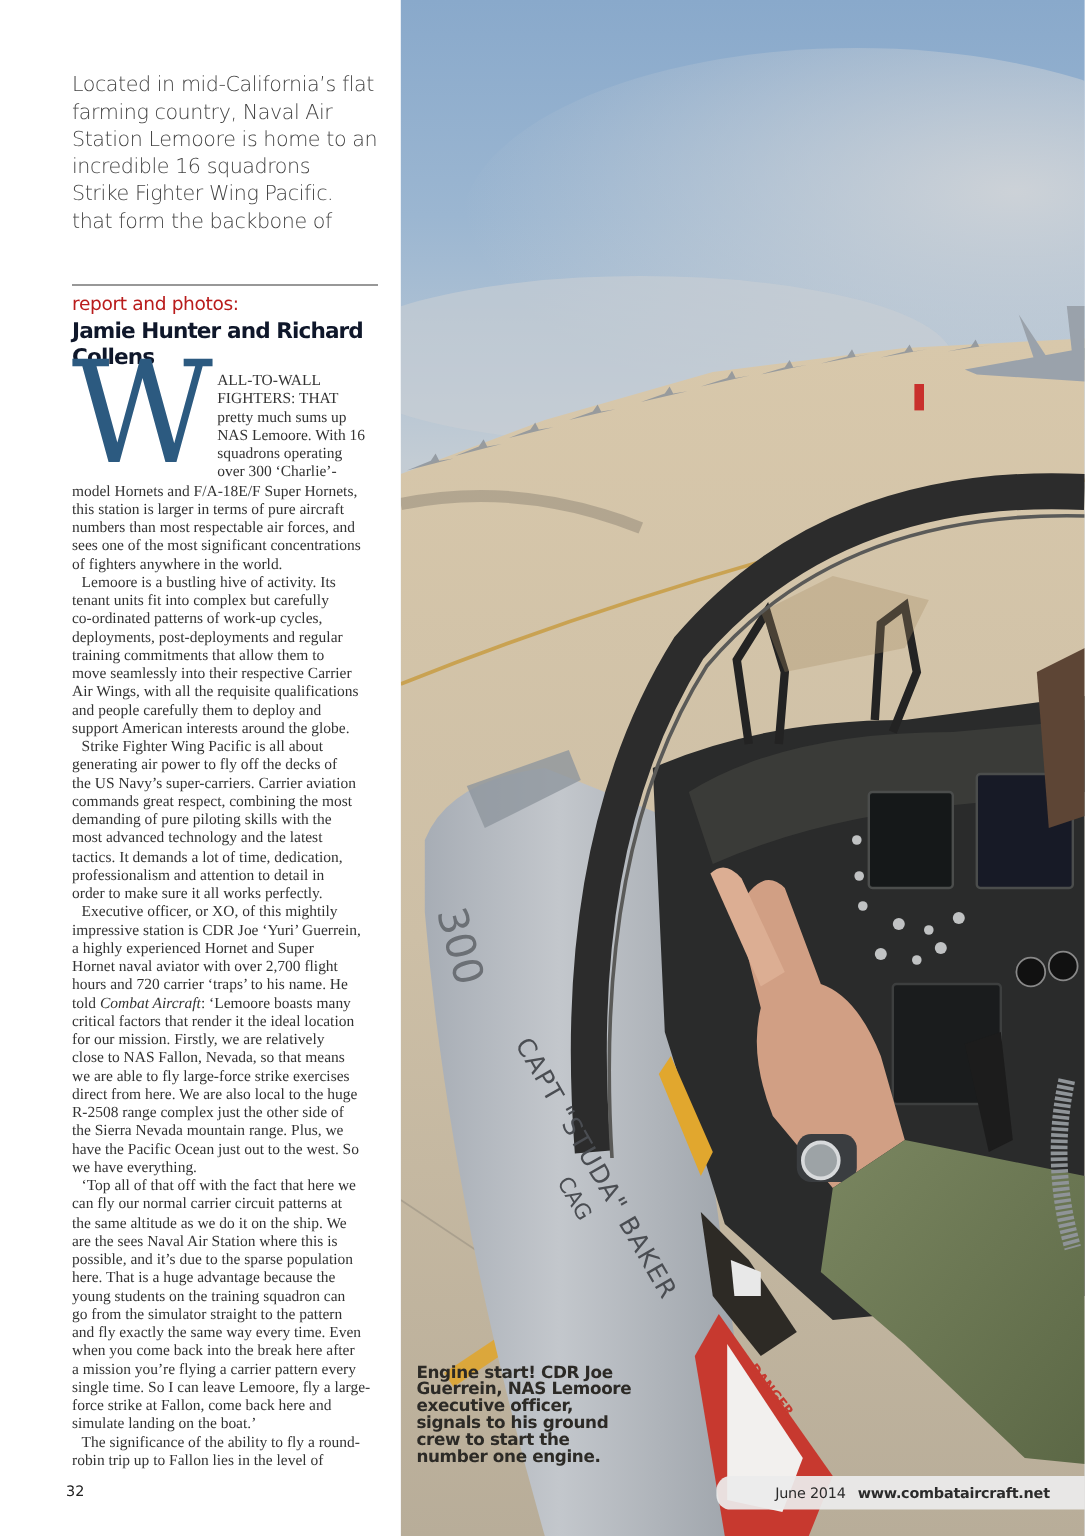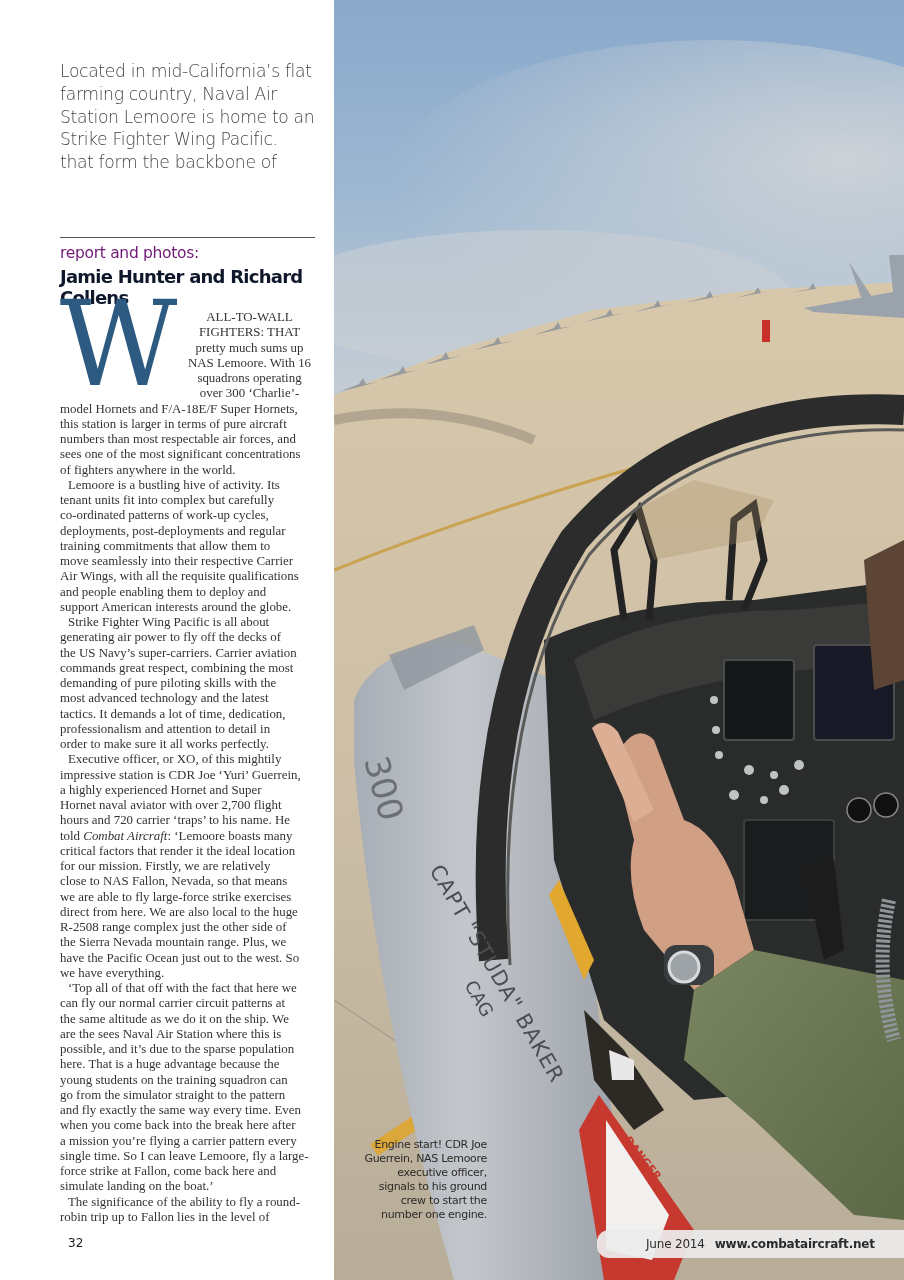--- a/index.html
+++ b/index.html
@@ -14,56 +14,56 @@
     position: absolute; left: 60px; top: 60px; width: 262px;
     font-family: "DejaVu Sans", sans-serif; font-weight: 300;
     font-size: 17.2px; line-height: 22.8px; color: #454545; letter-spacing: -0.35px;
   }
   .standfirst span { display: block; white-space: nowrap; }
   .rule {
     position: absolute; left: 60px; top: 237px; width: 255px; height: 1px; background: #555;
   }
   .byline-label {
     position: absolute; left: 60px; top: 244px;
-    font-family: "DejaVu Sans", sans-serif; font-size: 15.5px; color: #701a75; letter-spacing: -0.3px;
+    font-family: "DejaVu Sans", sans-serif; font-size: 15.5px; color: #b91c1c; letter-spacing: -0.3px;
   }
   .byline-names {
     position: absolute; left: 60px; top: 266px;
     font-family: "DejaVu Sans", sans-serif; font-weight: bold; font-size: 18px; color: #0f172a; letter-spacing: -0.75px;
   }
   .drop-cap {
     position: absolute; left: 58px; top: 292px; width: 122px; height: 105px;
     font-family: "DejaVu Serif", serif; font-size: 118px; line-height: 105px;
     color: #2c5a80; font-weight: normal; letter-spacing: -6px;
     transform: scaleX(0.97);
   }
   .body-text {
     position: absolute; left: 60px; top: 310px; width: 258px;
     font-family: "Liberation Serif", serif; font-size: 12.9px; line-height: 15.25px; color: #333;
   }
   .body-text .ln { display: block; white-space: nowrap; height: 15.25px; }
-  .body-text .ln.cap { padding-left: 121px; text-align: center; }
+  .body-text .ln.cap { padding-left: 121px; }
   .body-text .ln.indent { padding-left: 8px; }
   .body-text em { font-style: italic; }
   .page-number {
-    position: absolute; left: 68px; top: 1236px;
+    position: absolute; left: 55px; top: 1236px;
     font-family: "DejaVu Sans", sans-serif; font-size: 12px; color: #222;
   }
 
   
   .photo {
     position: absolute; left: 334px; top: 0; width: 570px; height: 1280px; overflow: hidden;
     background: linear-gradient(180deg, #89a9cb 0%, #9bb6d1 14%, #b3c4d4 24%, #c3ccd4 30%, #c7ccd0 34%);
   }
   .photo svg { position: absolute; left: 0; top: 0; width: 570px; height: 1280px; }
 
   .caption {
     position: absolute; left: 347px; top: 1138px; width: 140px;
-    font-family: "DejaVu Sans", sans-serif; font-weight: normal; font-size: 11px; line-height: 13.9px;
-    color: #2c2a26; letter-spacing: -0.3px; text-align: right;
+    font-family: "DejaVu Sans", sans-serif; font-weight: bold; font-size: 14px; line-height: 13.9px;
+    color: #2c2a26; letter-spacing: -0.3px;
   }
   .caption span { display: block; white-space: nowrap; }
 
   .footer-pill {
     position: absolute; left: 597px; top: 1230px; width: 330px; height: 28px;
     background: rgba(236,236,236,0.93); border-radius: 12px;
     display: flex; align-items: center; padding-left: 49px;
     font-family: "DejaVu Sans", sans-serif; font-size: 12px; color: #2b2b2b;
   }
   .footer-pill .issue { font-weight: 400; margin-right: 10px; letter-spacing: -0.2px; }
@@ -71,20 +71,21 @@
 </style>
 </head>
 <body>
 
 <div class="left-col">
 
   <div class="standfirst">
     <span>Located in mid-California’s flat</span>
     <span>farming country, Naval Air</span>
     <span>Station Lemoore is home to an</span>
+    <span>incredible 16 squadrons</span>
     <span>Strike Fighter Wing Pacific.</span>
     <span>that form the backbone of</span>
   </div>
 
   <div class="rule"></div>
   <div class="byline-label">report and photos:</div>
   <div class="byline-names">Jamie Hunter and Richard Collens</div>
 
   <div class="drop-cap" style="color: rgb(44, 90, 128);">W</div>
 
@@ -100,21 +101,21 @@
       <span class="ln"><span>numbers than most respectable air forces, and</span></span>
       <span class="ln"><span>sees one of the most significant concentrations</span></span>
       <span class="ln"><span>of fighters anywhere in the world.</span></span>
       <span class="ln indent"><span>Lemoore is a bustling hive of activity. Its</span></span>
       <span class="ln"><span>tenant units fit into complex but carefully</span></span>
       <span class="ln"><span>co-ordinated patterns of work-up cycles,</span></span>
       <span class="ln"><span>deployments, post-deployments and regular</span></span>
       <span class="ln"><span>training commitments that allow them to</span></span>
       <span class="ln"><span>move seamlessly into their respective Carrier</span></span>
       <span class="ln"><span>Air Wings, with all the requisite qualifications</span></span>
-      <span class="ln"><span>and people enabling them to deploy and</span></span>
+      <span class="ln"><span>and people carefully them to deploy and</span></span>
       <span class="ln"><span>support American interests around the globe.</span></span>
       <span class="ln indent"><span>Strike Fighter Wing Pacific is all about</span></span>
       <span class="ln"><span>generating air power to fly off the decks of</span></span>
       <span class="ln"><span>the US Navy’s super-carriers. Carrier aviation</span></span>
       <span class="ln"><span>commands great respect, combining the most</span></span>
       <span class="ln"><span>demanding of pure piloting skills with the</span></span>
       <span class="ln"><span>most advanced technology and the latest</span></span>
       <span class="ln"><span>tactics. It demands a lot of time, dedication,</span></span>
       <span class="ln"><span>professionalism and attention to detail in</span></span>
       <span class="ln"><span>order to make sure it all works perfectly.</span></span>

